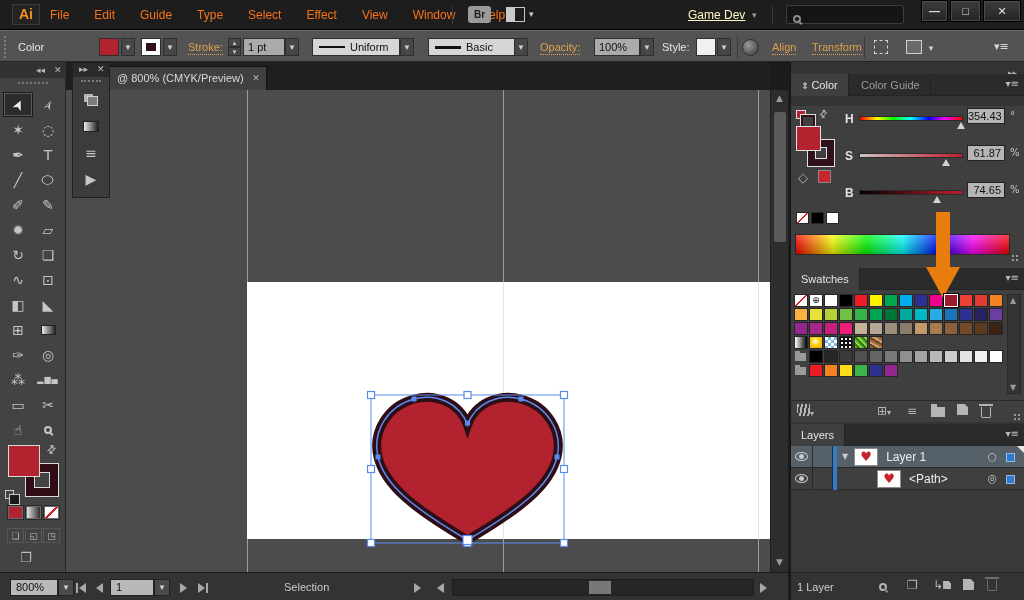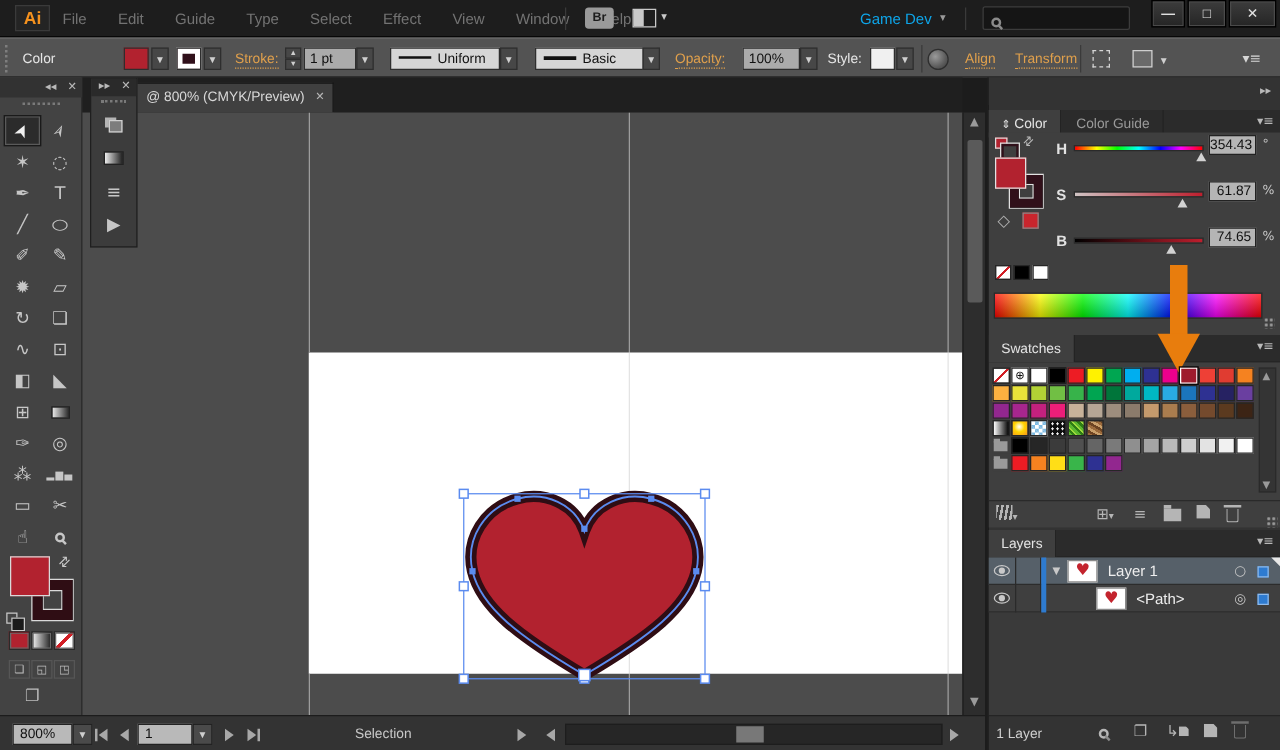--- a/index.html
+++ b/index.html
@@ -7,28 +7,28 @@
     font-family:"Liberation Sans","DejaVu Sans",sans-serif; }
   #app { position:relative; width:1024px; height:600px; background:#1c1c1c; }
   .a { position:absolute; }
   .glyph { font-family:"DejaVu Sans",sans-serif; }
 
   
   #menubar { left:0; top:0; width:1024px; height:30px; background:#1d1d1d; border-bottom:1px solid #000; }
   #ai-logo { left:12px; top:4px; width:28px; height:21px; background:#242424; border:1px solid #3a3a3a;
     color:#f6921e; font-weight:bold; font-size:14px; text-align:center; line-height:19px; }
   #menu-items { left:50px; top:0; height:30px; display:flex; align-items:center; gap:25px; }
-  .menu-item { color:#737373; font-size:12px; cursor:default; }
+  .menu-item { color:#f97316; font-size:12px; cursor:default; }
   .vsep { width:1px; background:#3a3a3a; }
   #br-btn { left:468px; top:6px; width:23px; height:17px; background:#9a9a9a; border-radius:3px;
     color:#1d1d1d; font-size:10px; font-weight:bold; text-align:center; line-height:17px; }
   #arrange-icon { left:506px; top:7px; width:19px; height:15px; border:1px solid #c9c9c9; background:#1d1d1d; }
   #arrange-icon span { position:absolute; left:0; top:0; width:8px; height:13px; background:#c9c9c9; }
   #arrange-caret { left:529px; top:9px; color:#c9c9c9; font-size:9px; }
-  #workspace { left:688px; top:8px; color:#0ea5e9; font-size:12px; }
+  #workspace { left:688px; top:8px; color:#fef9c3; font-size:12px;text-decoration:underline; }
   #workspace-caret { left:752px; top:10px; color:#9a9a9a; font-size:9px; }
   #search-box { left:786px; top:5px; width:118px; height:19px; background:#151515; border:1px solid #3c3c3c;
     border-radius:2px; }
   .mag { display:inline-block; width:8px; height:8px; border:2px solid #8a8a8a; border-radius:50%; position:relative; }
   .mag::after { content:""; position:absolute; width:2px; height:5px; background:#8a8a8a;
     right:-2px; bottom:-4px; transform:rotate(-45deg); }
   #search-mag { left:6px; top:3px; }
   .winbtn { top:0; height:22px; background:linear-gradient(#3c3c3c,#252525); border:1px solid #000;
     box-shadow:inset 0 0 0 1px #4a4a4a; color:#e0e0e0; text-align:center; font-size:11px; line-height:20px; font-weight:bold; }
   #btn-min { left:921px; width:27px; }
@@ -135,21 +135,21 @@
   .ptabs { left:0; width:234px; height:22px; background:#2b2b2b; border-bottom:1px solid #242424; }
   .ptab { position:absolute; top:0; height:22px; background:#3f3f3f; color:#e4e4e4; font-size:11px;
     line-height:22px; padding:0 10px; border-right:1px solid #232323; }
   .ptab.inactive { background:transparent; color:#9a9a9a; }
   .pmenu { position:absolute; right:6px; top:4px; color:#b9b9b9; font-size:10px; }
   .pcontent { left:0; width:234px; background:#3f3f3f; }
   #dock-head { left:0; top:0; width:234px; height:22px; background:#333; }
   #dock-collapse { right:8px; top:6px; color:#b9b9b9; font-size:9px; }
 
   
-  #color-panel-tabs { top:26px;padding-left:18px; }
+  #color-panel-tabs { top:12px;padding-left:18px; }
   #color-content { top:44px; height:162px; }
   #cp-mini { left:5px; top:4px; width:10px; height:9px; background:var(--fill); border:1px solid #ddd; }
   #cp-mini::after { content:""; position:absolute; left:4px; top:4px; width:10px; height:9px;
     border:2px solid #30101a; outline:1px solid #ddd; background:#3f3f3f; }
   #cp-swap { left:28px; top:2px; color:#b9b9b9; font-size:10px; transform:rotate(-45deg); }
   #cp-fill { left:5px; top:20px; width:25px; height:25px; background:var(--fill); border:1px solid #e2e2e2; z-index:2; }
   #cp-stroke { left:17px; top:34px; width:26px; height:26px; border:7px solid #30101a;
     box-shadow:0 0 0 1px #e2e2e2, inset 0 0 0 1px #e2e2e2; }
   #cp-cube { left:7px; top:64px; color:#b0b0b0; font-size:13px; }
   #cp-cube-swatch { left:27px; top:64px; width:13px; height:13px; background:#c9252d; border:1px solid #888; }

